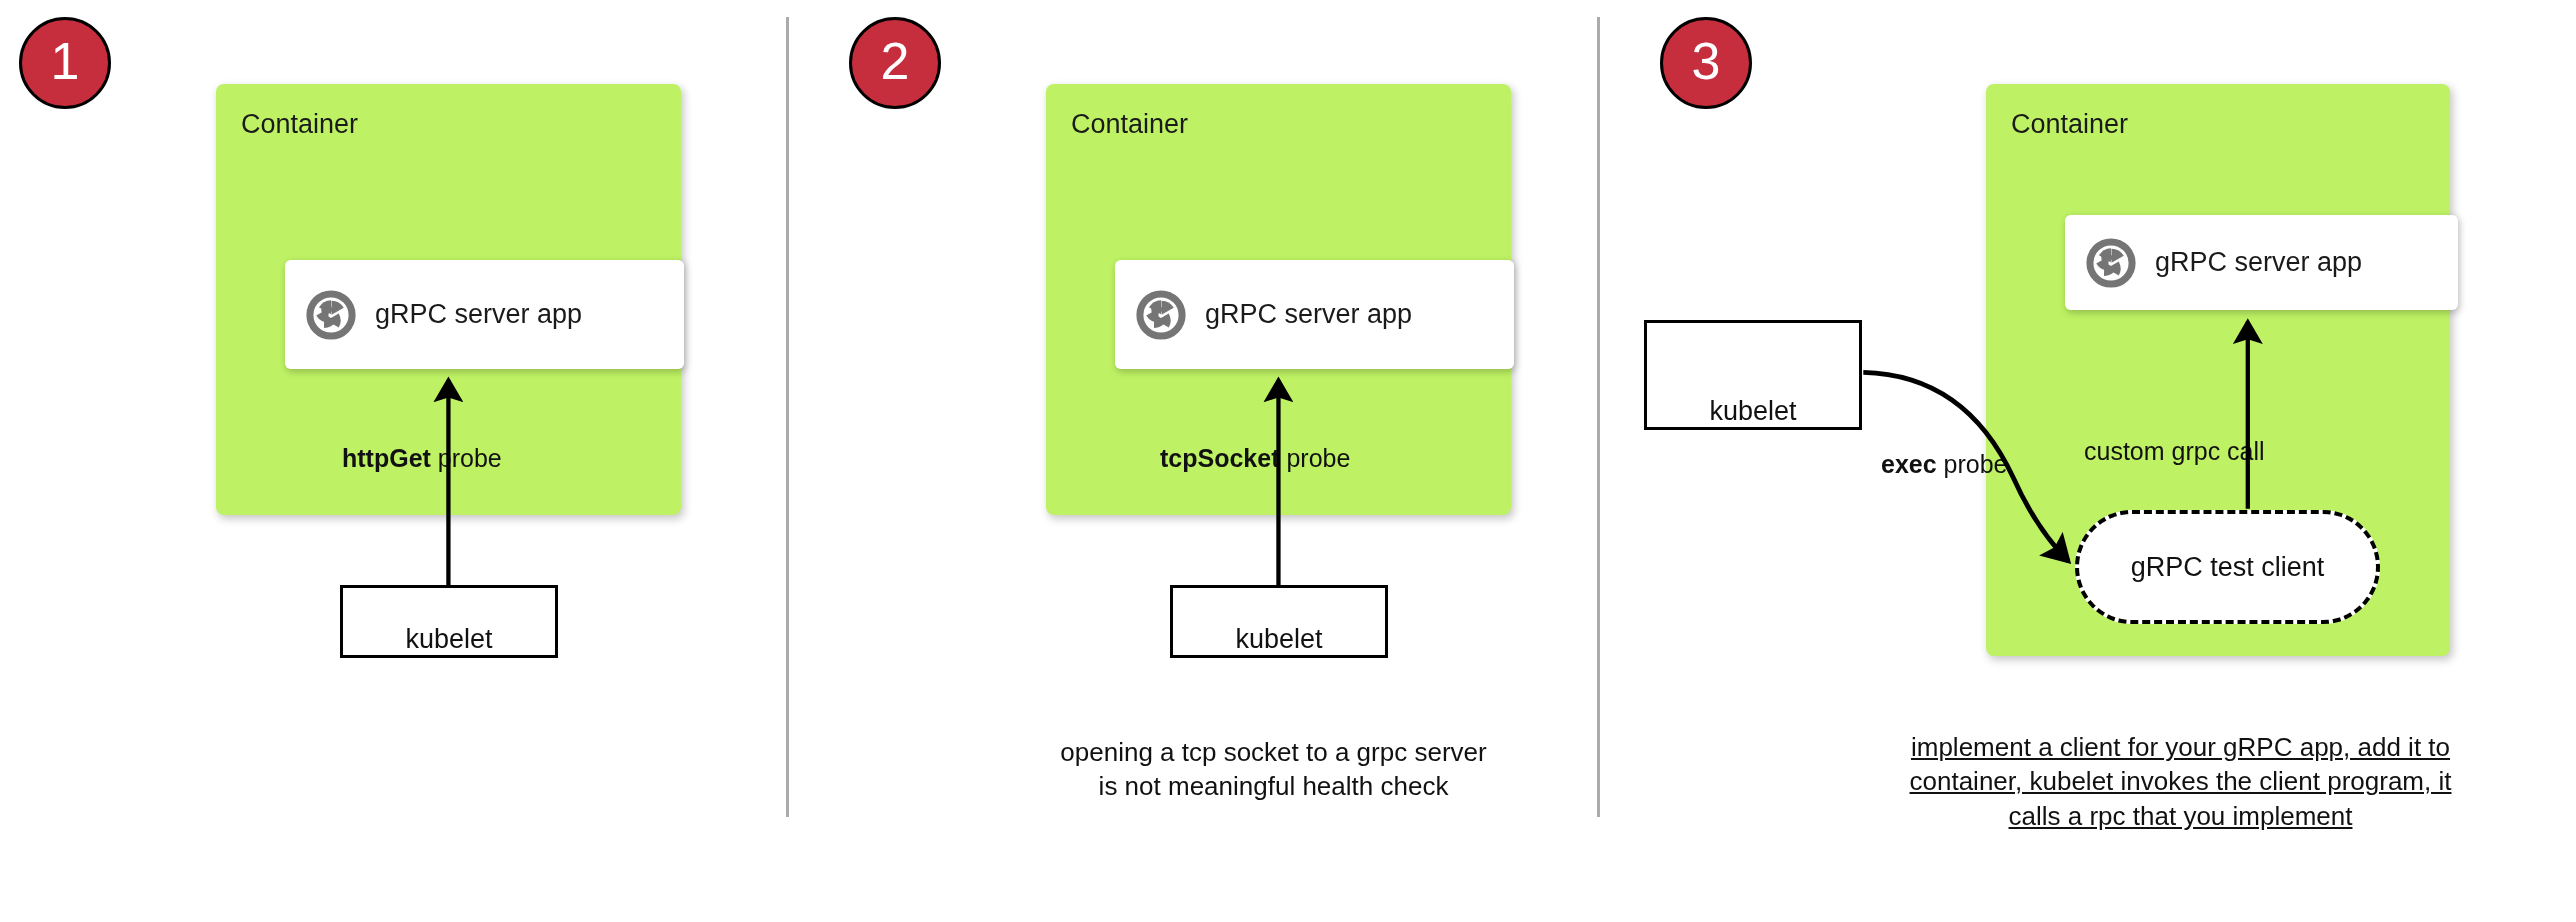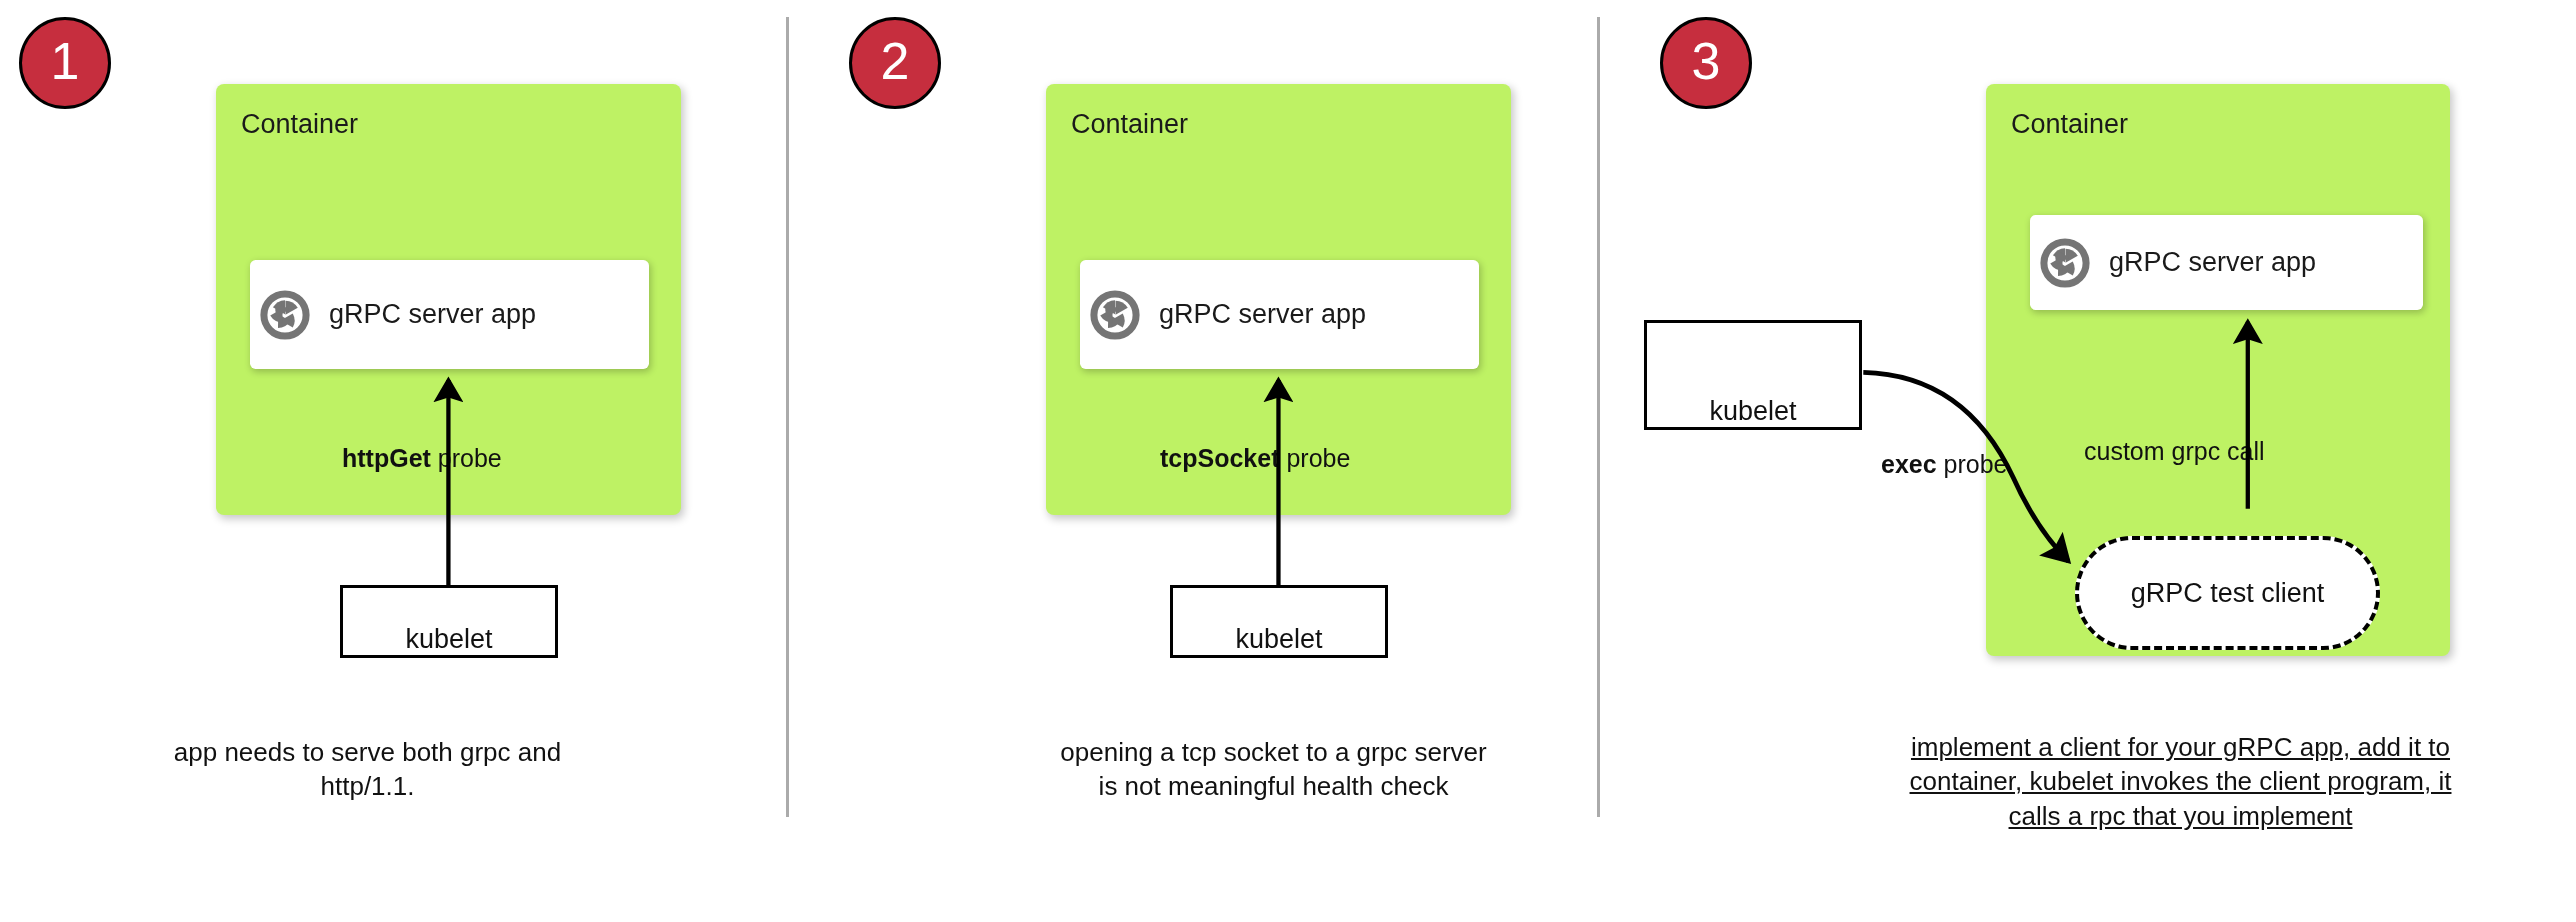--- a/index.html
+++ b/index.html
@@ -70,21 +70,22 @@
 
   
   .app-card {
     position: absolute;
     background: #ffffff;
     border-radius: 5.7px;
     box-shadow: 1.9px 2.9px 7.6px rgba(0,0,0,0.22);
     display: flex;
     align-items: center;
     box-sizing: border-box;
-    padding-left: 10px;
+    padding-left: 21px;
+    margin-left: 35px;
   }
   .app-card .app-label {
     font-size: 27px;
     color: #1a1a1a;
     margin-left: 19px;
     white-space: nowrap;
   }
   .grpc-icon { width: 50px; height: 50px; flex: 0 0 50px; display:block; }
 
   
@@ -173,21 +174,20 @@
   </div>
 
   <div class="edge-label" style="left:342px; top:444px;">
     <b>httpGet</b><span> probe</span>
   </div>
 
   <div class="plain-box" style="left:340px; top:585px; width:218px; height:73px;">
     <span>kubelet</span>
   </div>
 
-  <div class="caption" style="left:167px; top:735px; width:401px;">app needs to serve both grpc and http/1.1.</div>
 
   <div class="step-badge" style="left:849px; top:17px;">
     <span>2</span>
   </div>
 
   <div class="container-box" style="left:1046px; top:84px; width:465px; height:431px;">
     <div class="container-label">Container</div>
   </div>
 
   <div class="app-card" style="left:1080px; top:260px; width:399px; height:109px;">
@@ -241,21 +241,21 @@
   <div class="plain-box" style="left:1644px; top:320px; width:218px; height:110px;">
     <span>kubelet</span>
   </div>
 
   <div class="edge-label" style="left:1881px; top:450px;">
     <b>exec</b><span> probe</span>
   </div>
 
   <div class="edge-label" style="left:2084px; top:437px;">custom grpc call</div>
 
-  <div class="dashed-pill" style="left:2075px; top:510px; width:305px; height:114px;margin-top:26px;">
+  <div class="dashed-pill" style="left:2075px; top:510px; width:305px; height:114px;">
     <span>gRPC test client</span>
   </div>
 
   <div class="caption" style="left:1880px; top:730px; width:601px;text-decoration:underline;">implement a client for your gRPC app, add it to container, kubelet invokes the client program, it calls a rpc that you implement</div>
 
   <svg class="arrow-layer" viewBox="0 0 2700 967">
     <defs>
       <marker id="arrowhead" markerWidth="7" markerHeight="7" refX="5.2" refY="3.5" orient="auto" markerUnits="strokeWidth">
         <path d="M0,0 L6,3.5 L0,7 L1.1,3.5 z" fill="#000000"></path>
       </marker>

